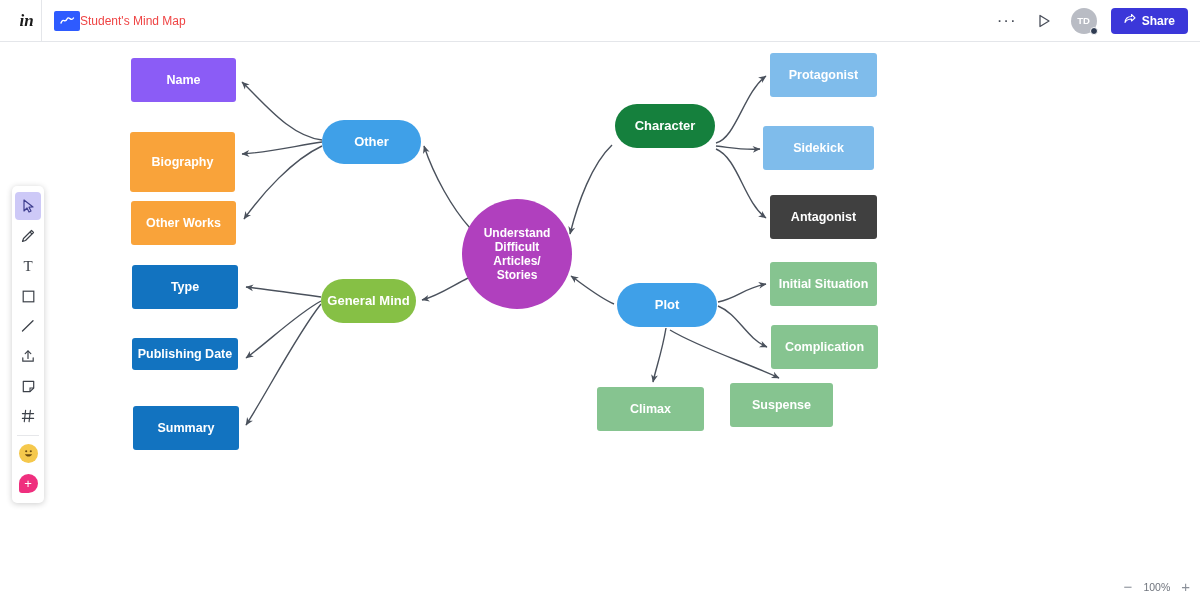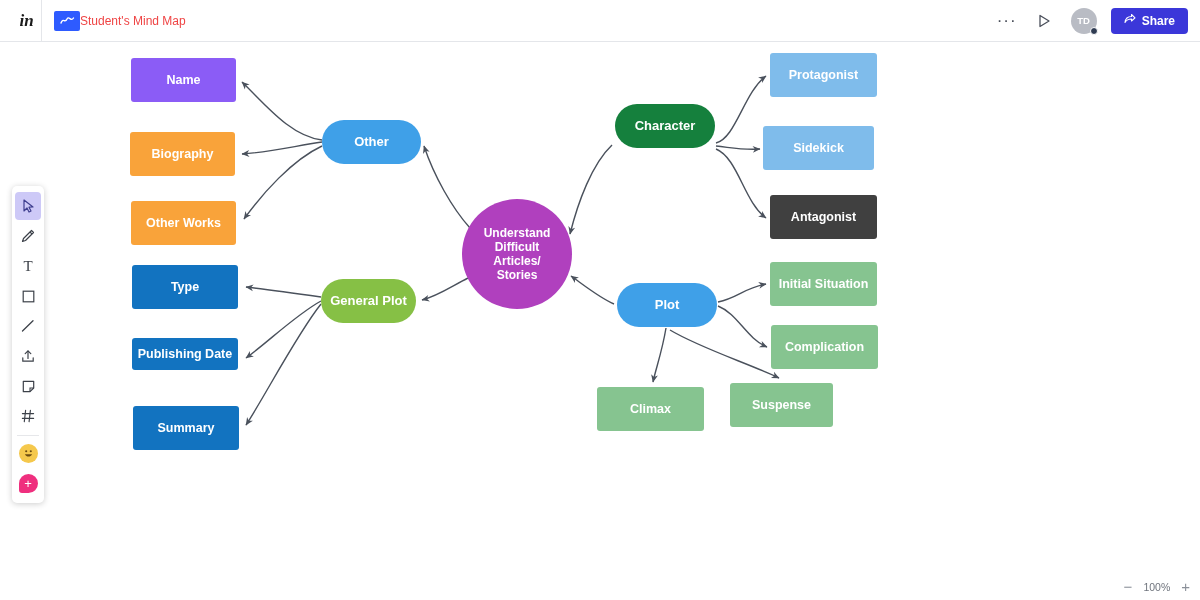--- a/index.html
+++ b/index.html
@@ -269,40 +269,40 @@
         <path d="M 718,260 C 738,256 744,246 766,242" marker-end="url(#arrow)"></path>
         <path d="M 718,264 C 738,272 746,296 767,305" marker-end="url(#arrow)"></path>
         <path d="M 666,286 C 662,310 656,326 653,340" marker-end="url(#arrow)"></path>
         <path d="M 670,288 C 700,306 750,322 779,336" marker-end="url(#arrow)"></path>
       </g>
   </svg>
   <div id="node-layer">
       <div class="node rect" style="left: 131px; top: 16px; width: 105px; height: 44px; background: #8b5cf6;">
         <span>Name</span>
       </div>
-      <div class="node rect" style="left: 130px; top: 90px; width: 105px; height: 44px; background: rgb(249, 163, 58);">
+      <div class="node rect" style="left: 130px; top: 90px; width: 105px; height: 60px; background: rgb(249, 163, 58);">
         <span>Biography</span>
       </div>
       <div class="node rect" style="left: 131px; top: 159px; width: 105px; height: 44px; background: rgb(249, 163, 58);">
         <span>Other Works</span>
       </div>
       <div class="node rect" style="left: 132px; top: 223px; width: 106px; height: 44px; background: rgb(18, 115, 192);">
         <span>Type</span>
       </div>
       <div class="node rect" style="left: 132px; top: 296px; width: 106px; height: 32px; background: rgb(18, 115, 192);">
         <span>Publishing Date</span>
       </div>
       <div class="node rect" style="left: 133px; top: 364px; width: 106px; height: 44px; background: rgb(18, 115, 192);">
         <span>Summary</span>
       </div>
       <div class="node oval" style="left: 322px; top: 78px; width: 99px; height: 44px; background: rgb(63, 160, 232);">
         <span>Other</span>
       </div>
       <div class="node oval" style="left: 321px; top: 237px; width: 95px; height: 44px; background: rgb(134, 192, 69);">
-        <span>General Plot</span>
+        <span>General Mind</span>
       </div>
       <div class="node circle" style="left: 462px; top: 157px; width: 110px; height: 110px; background: rgb(176, 64, 190);">
         <span>Understand Difficult Articles/ Stories</span>
       </div>
       <div class="node oval" style="left: 615px; top: 62px; width: 100px; height: 44px; background: #15803d;">
         <span>Character</span>
       </div>
       <div class="node oval" style="left: 617px; top: 241px; width: 100px; height: 44px; background: rgb(63, 160, 232);">
         <span>Plot</span>
       </div>

